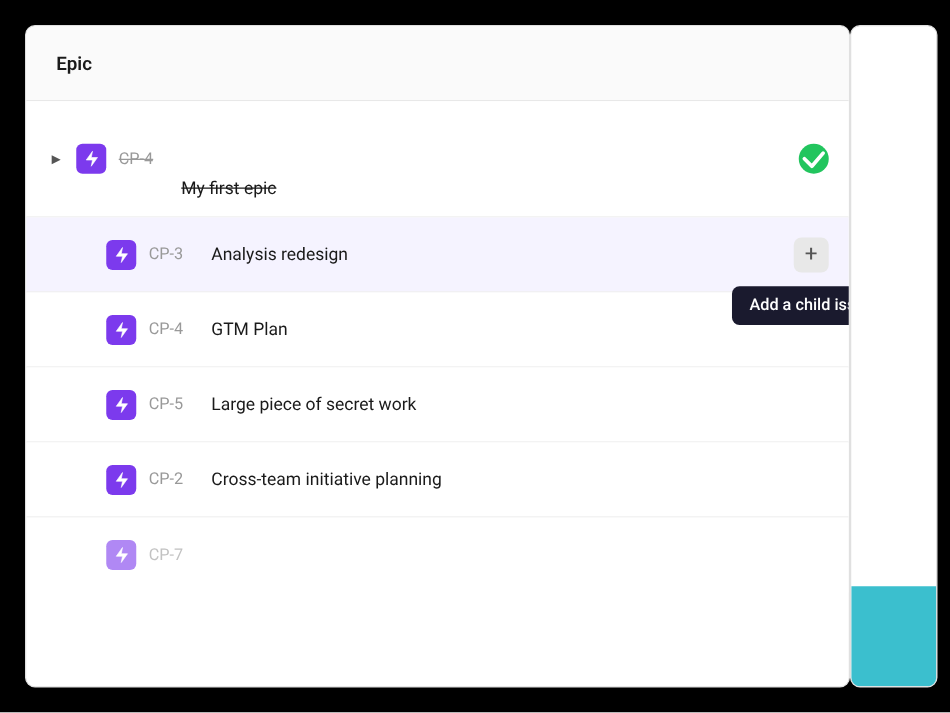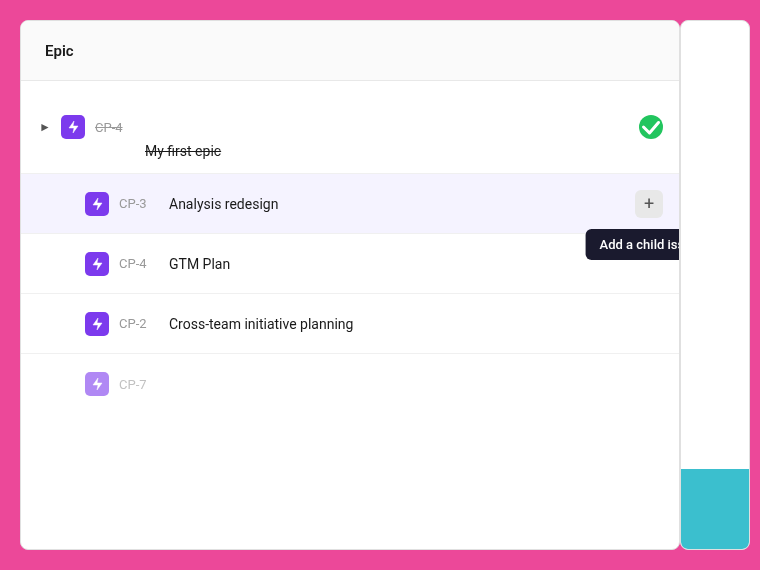--- a/index.html
+++ b/index.html
@@ -15,21 +15,21 @@
       height: 570px;
       overflow: hidden;
       display: flex;
       align-items: center;
       justify-content: center;
     }
 
     .container {
       width: 760px;
       height: 570px;
-      background: #ec4899;
+      background: #000000;
       display: flex;
       position: relative;
     }
 
     .main-panel {
       width: 660px;
       background: #ffffff;
       border: 1px solid #e0e0e0;
       border-radius: 8px;
       margin: 20px 0 20px 20px;
@@ -271,20 +271,31 @@
           <span class="issue-title">GTM Plan</span>
           <div class="right-side"></div>
         </div>
         <div class="epic-row indented">
           <div class="chevron-spacer"></div>
           <div class="issue-icon">
             <svg viewBox="0 0 14 14" fill="none" xmlns="http://www.w3.org/2000/svg">
     <path d="M8 1L3 8h5l-1 5 5-7H7l1-5z" fill="white" stroke="white" stroke-width="0.5" stroke-linejoin="round"></path>
   </svg>
           </div>
+          <span class="issue-id-normal">CP-5</span>
+          <span class="issue-title">Large piece of secret work</span>
+          <div class="right-side"></div>
+        </div>
+        <div class="epic-row indented">
+          <div class="chevron-spacer"></div>
+          <div class="issue-icon">
+            <svg viewBox="0 0 14 14" fill="none" xmlns="http://www.w3.org/2000/svg">
+    <path d="M8 1L3 8h5l-1 5 5-7H7l1-5z" fill="white" stroke="white" stroke-width="0.5" stroke-linejoin="round"></path>
+  </svg>
+          </div>
           <span class="issue-id-normal">CP-2</span>
           <span class="issue-title">Cross-team initiative planning</span>
           <div class="right-side"></div>
         </div>
         <div class="epic-row indented" style="opacity: 0.6;">
           <div class="chevron-spacer"></div>
           <div class="issue-icon">
             <svg viewBox="0 0 14 14" fill="none" xmlns="http://www.w3.org/2000/svg">
     <path d="M8 1L3 8h5l-1 5 5-7H7l1-5z" fill="white" stroke="white" stroke-width="0.5" stroke-linejoin="round"></path>
   </svg>

